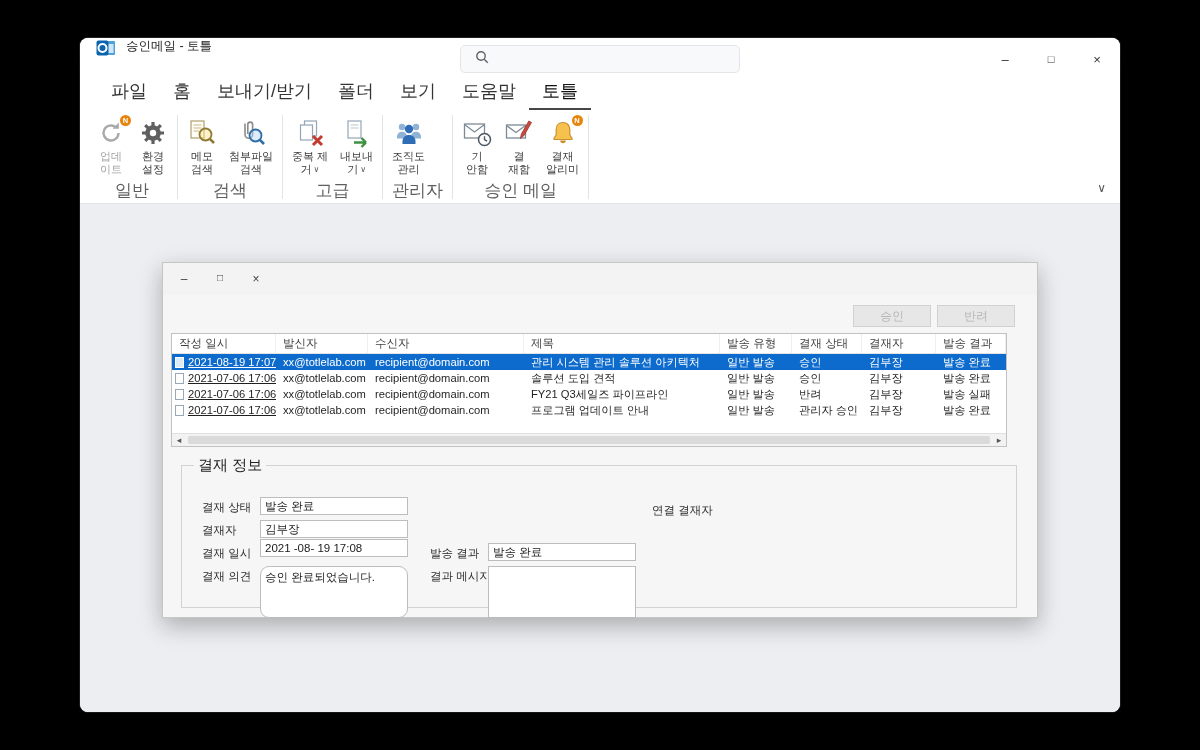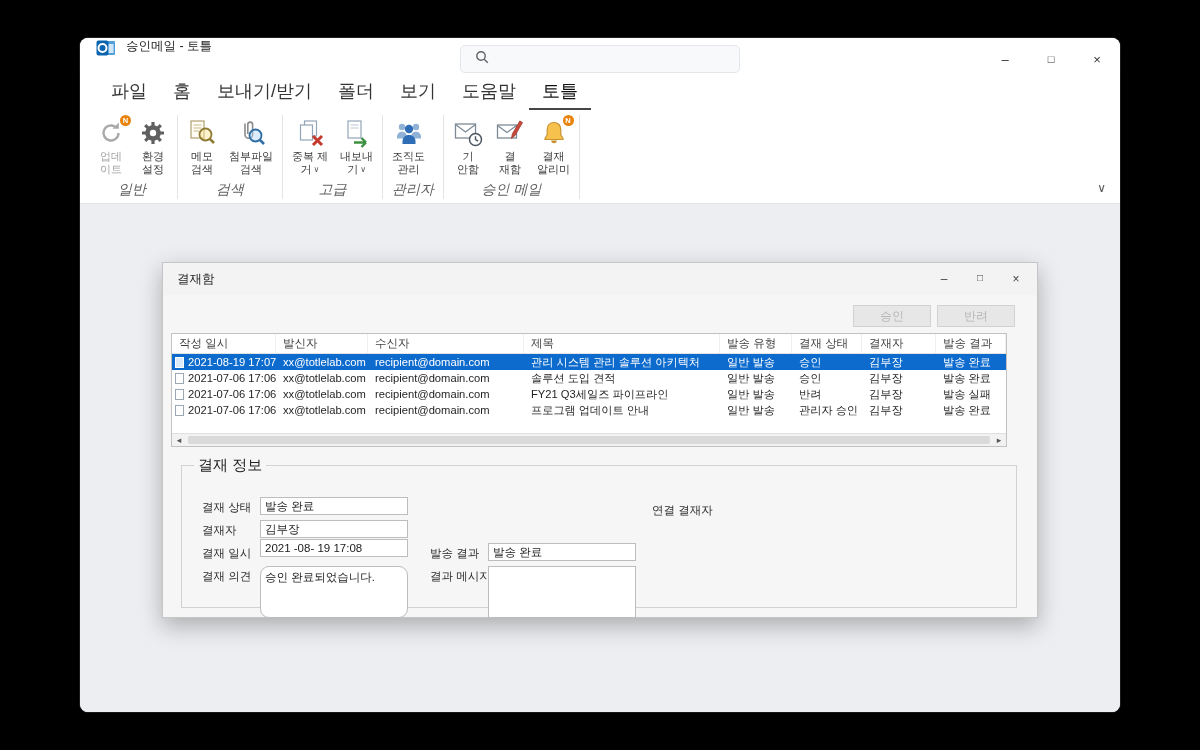--- a/index.html
+++ b/index.html
@@ -23,21 +23,21 @@
   
   .tabsrow { height:30px; display:flex; align-items:flex-end; padding-left:18px; background:#fff; }
   .tab { padding:5px 13px 7px; font-size:18px; color:#333; white-space:nowrap; }
   .tab.active { border-bottom:2px solid #464646; padding-bottom:5px; color:#111; }
 
   
   .ribbon { height:94px; background:#fff; border-bottom:1px solid #e2e4e6; display:flex; align-items:stretch;
     padding:2px 30px 0 10px; position:relative; }
   .rgroup { display:flex; flex-direction:column; }
   .rbtns { display:flex; flex:1; align-items:flex-start; padding-top:3px; }
-  .rgroup-label { font-size:14px; color:#5f5f5f; text-align:center; padding:1px 6px 4px;font-style:italic; }
+  .rgroup-label { font-size:17px; color:#5f5f5f; text-align:center; padding:1px 6px 4px; }
   .rsep { width:1px; background:#e4e4e4; margin:3px 3px 4px; }
   .rbtn { display:flex; flex-direction:column; align-items:center; padding:3px 6px 2px; border-radius:3px; min-width:38px; }
   .ricon { width:30px; height:30px; position:relative; display:block; }
   .lbl { font-size:11px; line-height:13px; color:#3b3b3b; text-align:center; white-space:nowrap; margin-top:2px; }
   .l2row { display:flex; justify-content:center; align-items:center; gap:2px; }
   .dd { font-size:8px; color:#555; line-height:10px; }
   .rbtn.disabled .lbl { color:#a3a3a3; }
   .nbadge { position:absolute; top:-3px; right:-5px; width:11px; height:11px; border-radius:50%;
     background:#e8830c; color:#fff; font-size:7.5px; line-height:11px; text-align:center; font-weight:bold; }
   .ribbon-chevron { position:absolute; right:14px; bottom:8px; font-size:12px; color:#555; }
@@ -60,21 +60,21 @@
 
   
   .tblwrap { position:absolute; left:8px; top:70px; width:836px; height:114px; background:#fff;
     border:1px solid #c2c2c2; display:flex; flex-direction:column; overflow:hidden; }
   .thead, .tr { display:grid; grid-template-columns:104px 92px 156px 196px 72px 70px 74px 70px; }
   .thead { height:20px; align-items:center; border-bottom:1px solid #e3e3e3; }
   .th { font-size:11.5px; color:#3f3f3f; padding-left:7px; white-space:nowrap; overflow:hidden; border-right:1px solid #efefef; height:100%; display:flex; align-items:center; }
   .tbody { flex:1; }
   .tr { height:16px; align-items:center; font-size:11.2px; color:#1f1f1f; }
   .td { padding-left:7px; white-space:nowrap; overflow:hidden; }
-  .td.c0 { display:flex; align-items:center; gap:4px; padding-left:3px; }
+  .td.c0 { display:flex; align-items:center; gap:4px; padding-left:3px;text-decoration:underline; }
   .docicon { width:9px; height:11px; background:#fff; border:1px solid #9aa7b5; flex:0 0 auto; }
   .tr.selected { background:#0d6bce; color:#fff; }
   .tr.selected .docicon { background:#dcebfa; border-color:#fff; }
   .hscroll { height:13px; background:#f2f2f2; border-top:1px solid #e0e0e0; display:flex; align-items:center; }
   .sarrow { width:14px; text-align:center; font-size:9px; color:#555; line-height:12px; }
   .strack { flex:1; height:100%; position:relative; }
   .sthumb { position:absolute; left:2px; right:2px; top:2px; bottom:2px; background:#dadada; border-radius:2px; }
 
   
   .infobox { position:absolute; left:18px; top:193px; width:836px; height:152px; border:1px solid #d2d2d2; position:absolute; }
@@ -311,21 +311,20 @@
     </div>
     <div class="rsep"></div>
 
     <span class="ribbon-chevron">∨</span>
   </div>
 
   <div class="workspace"></div>
 
   <div class="dialog">
     <div class="dlg-titlebar">
-      <span class="dlg-title">결재함</span>
       <span class="dlg-controls">
         <span class="dlg-btn">–</span>
         <span class="dlg-btn max">□</span>
         <span class="dlg-btn">×</span>
       </span>
     </div>
 
     <div class="act-btn btn-approve">승인</div>
     <div class="act-btn btn-reject">반려</div>
 

